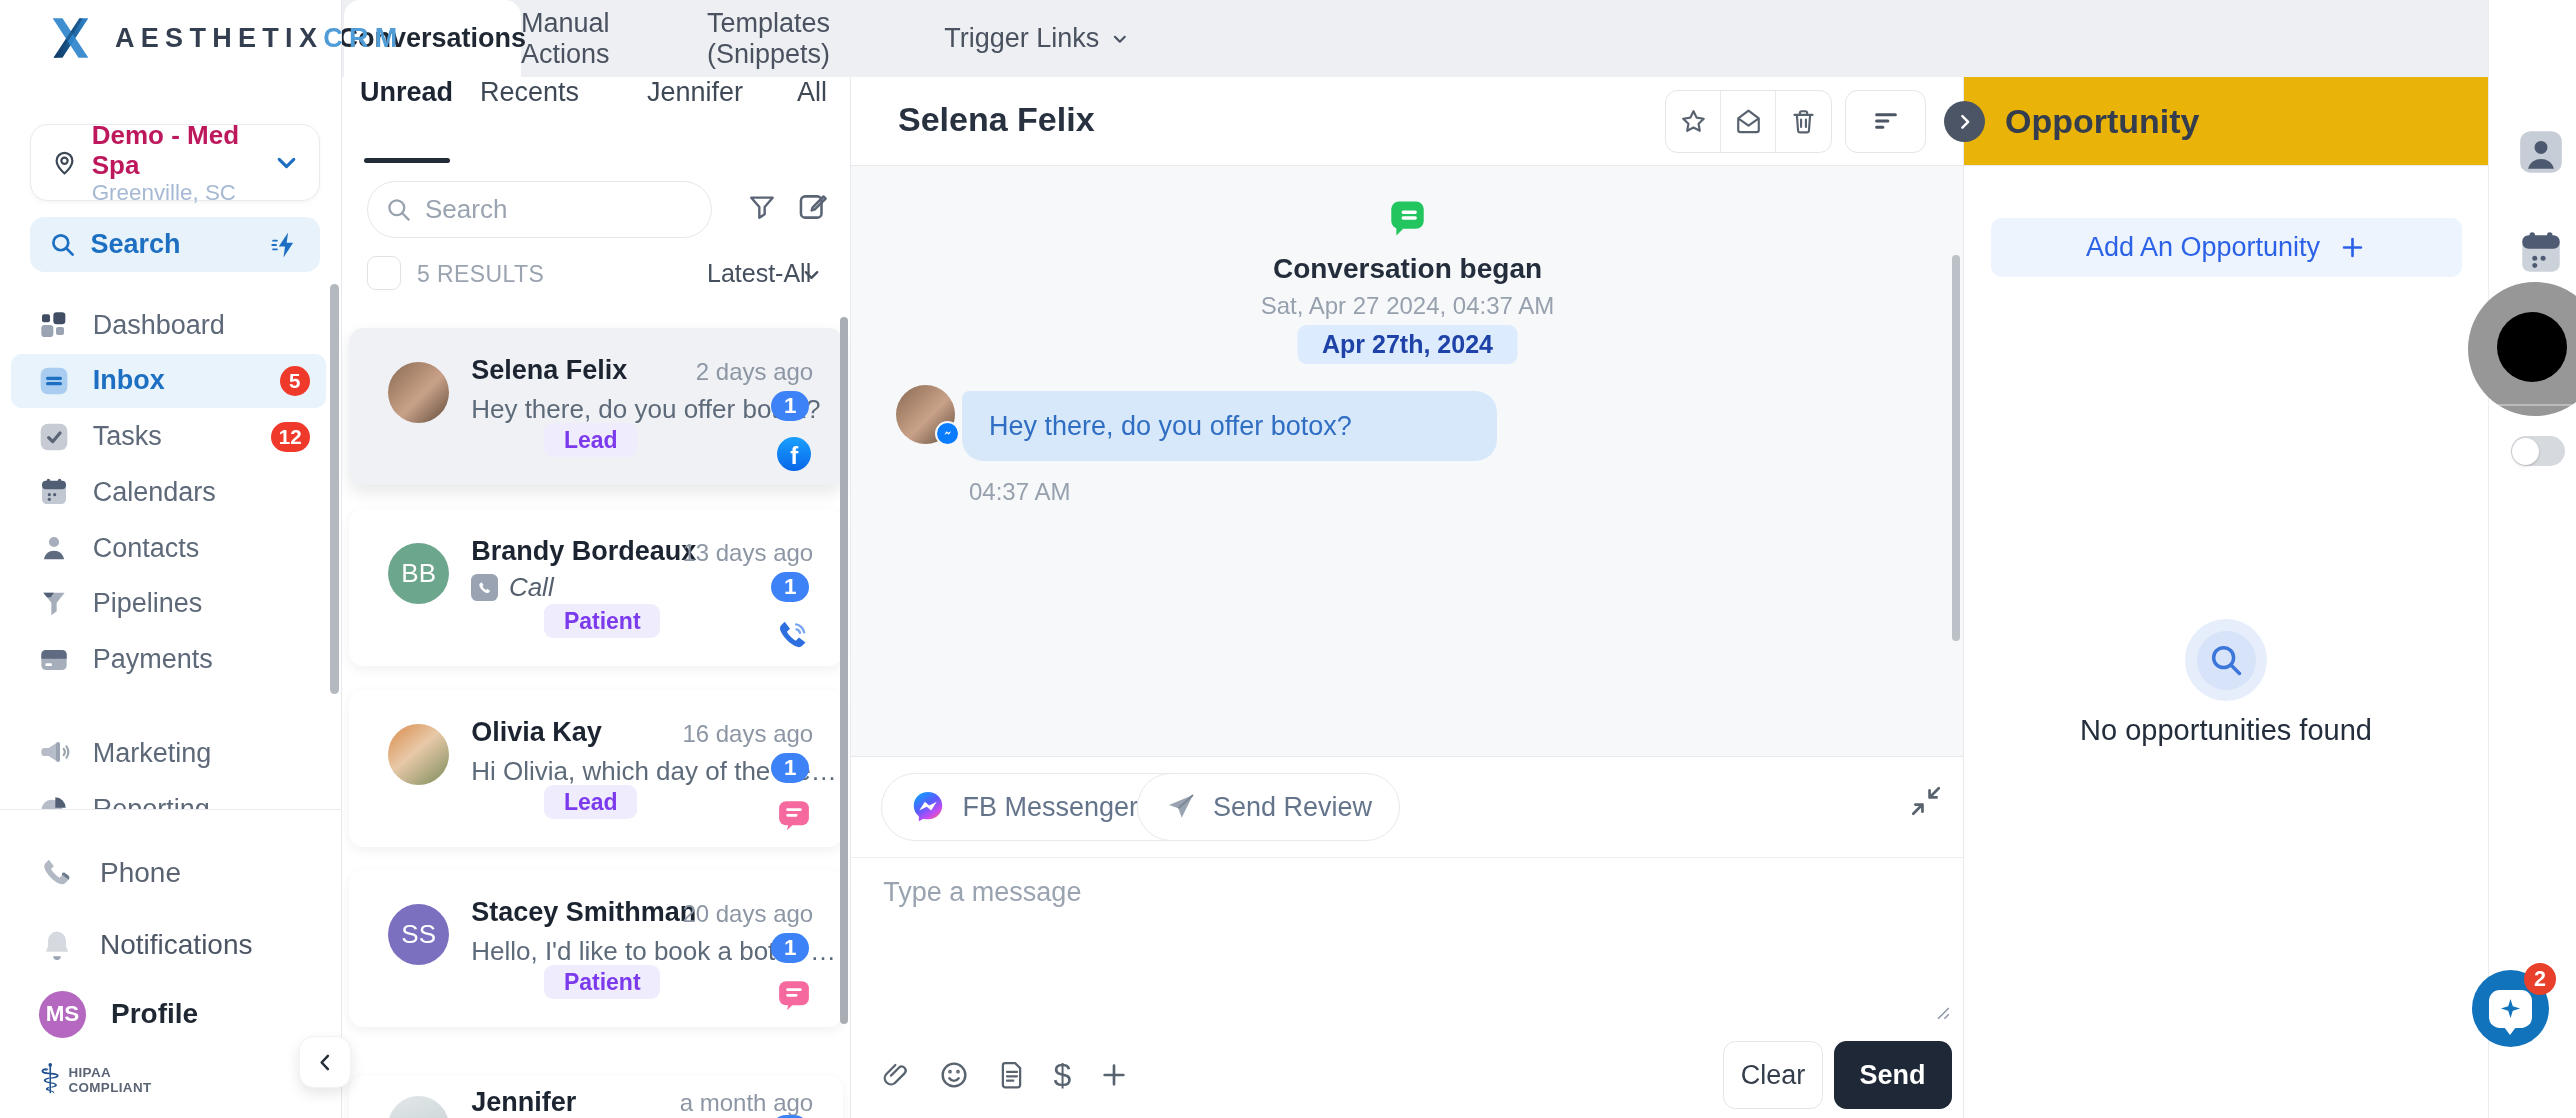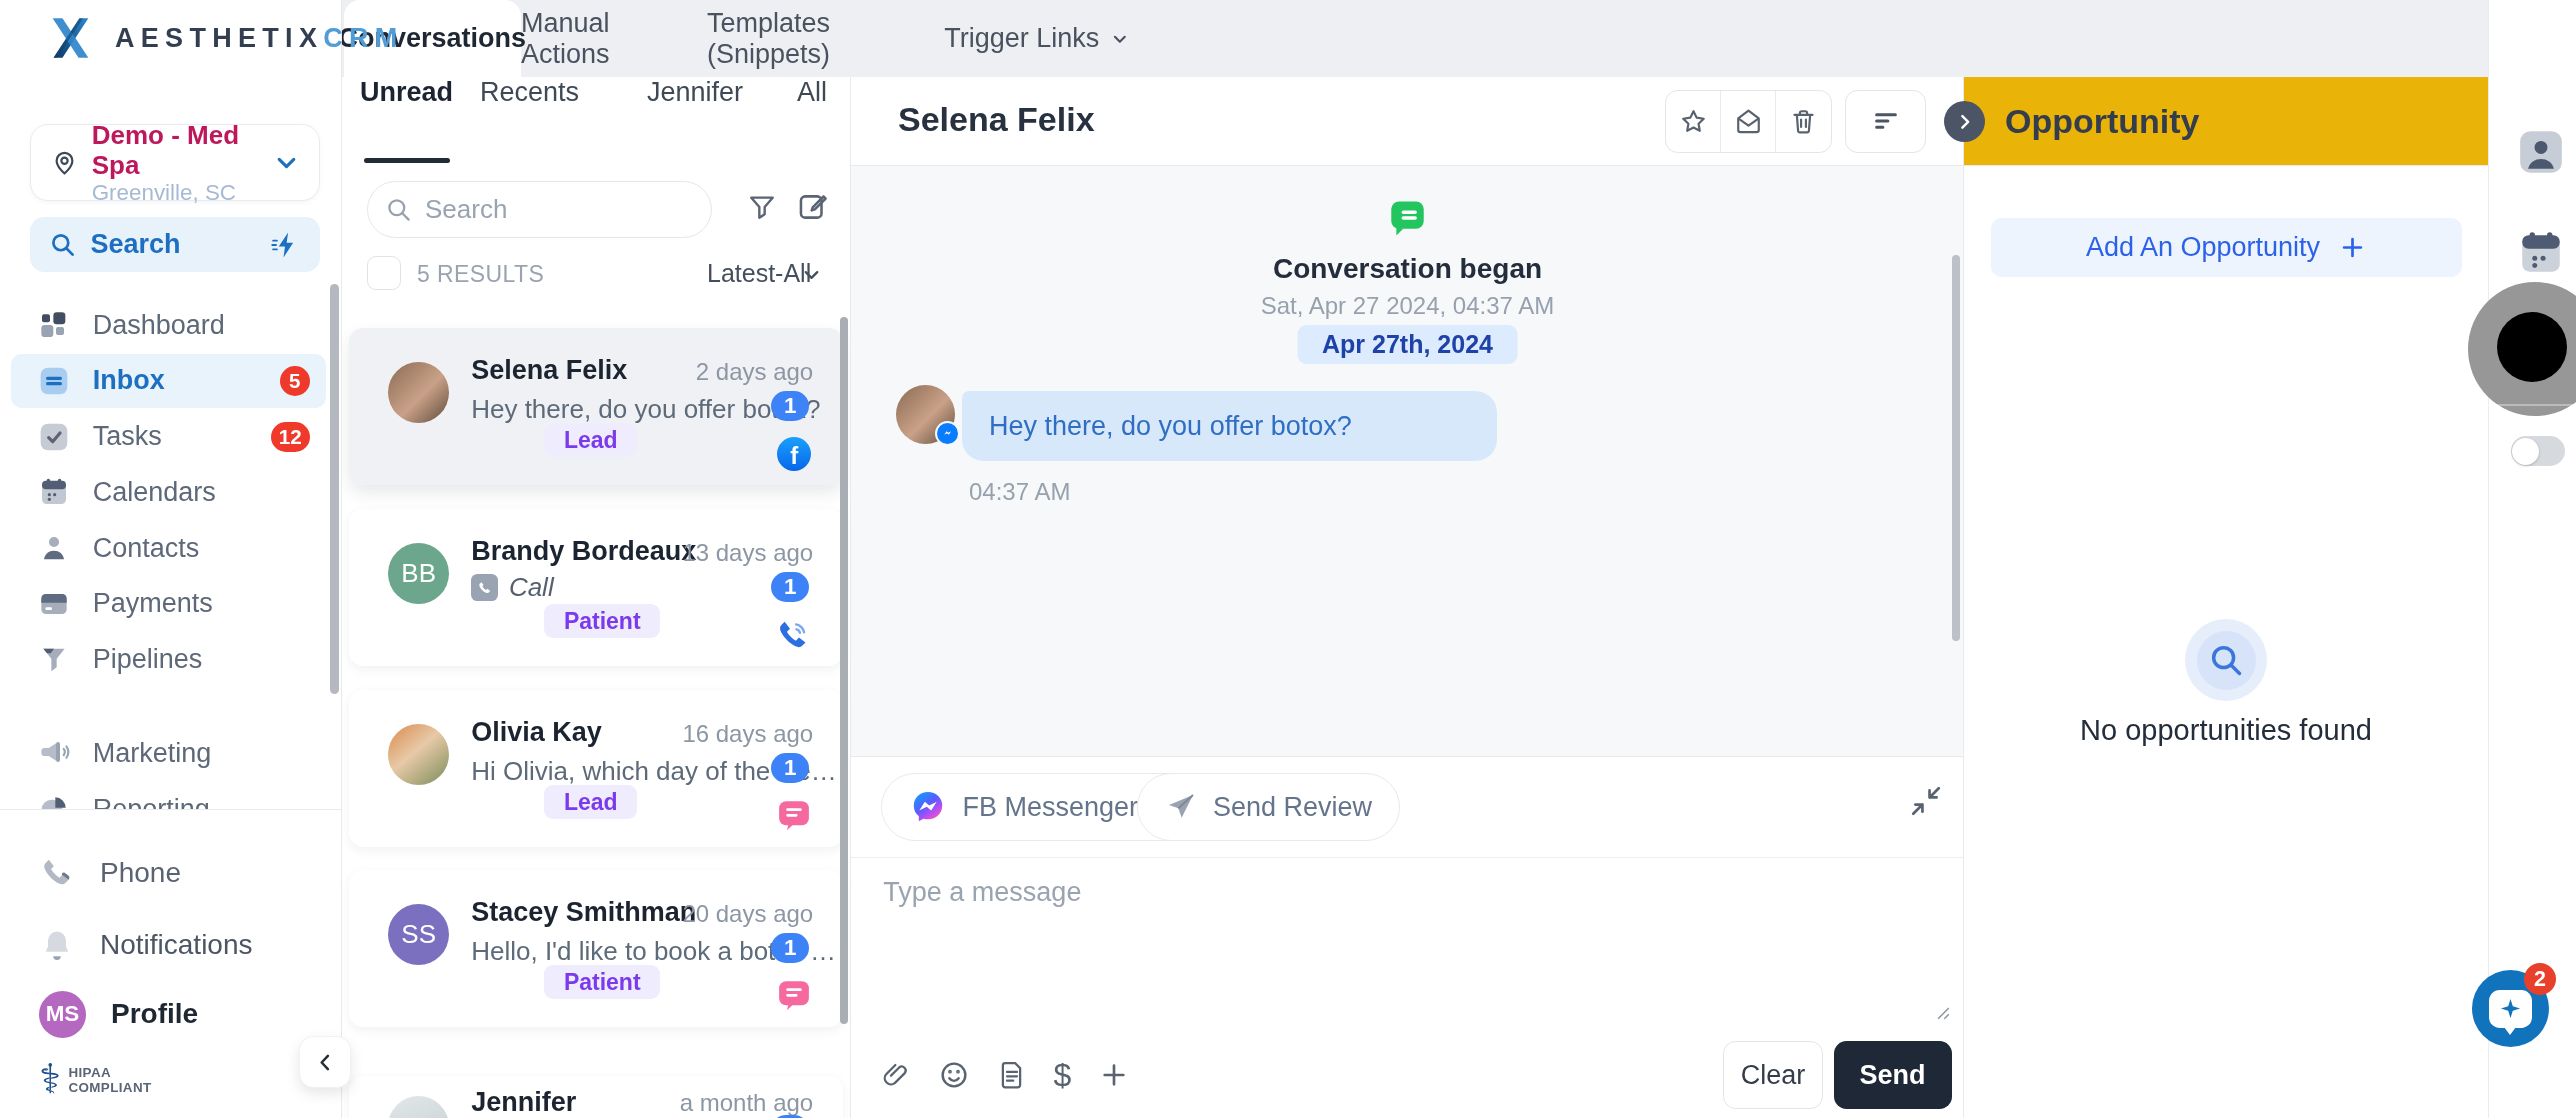--- a/index.html
+++ b/index.html
@@ -242,35 +242,35 @@
         <svg width="32" height="32" viewBox="0 0 24 24">
             <circle cx="12" cy="7.5" r="3.8" fill="#a6aebb"></circle>
             <path d="M4.5 20.5c.6-4.2 3.6-6.5 7.5-6.5s6.9 2.3 7.5 6.5z" fill="#5f6b80"></path>
           </svg>
       </span>
       <span class="nav-label">Contacts</span>
     </div>
     <div class="nav-item">
       <span>
         <svg width="32" height="32" viewBox="0 0 24 24">
+            <path d="M4 3.5h16l-6 7.5v6.5l-4 3v-9.5z" fill="#a6aebb"></path>
+            <path d="M4 3.5h8L9.5 7H6.8z" fill="#515e74"></path>
+          </svg>
+      </span>
+      <span class="nav-label">Pipelines</span>
+    </div>
+    <div class="nav-item">
+      <span>
+        <svg width="32" height="32" viewBox="0 0 24 24">
             <rect x="2.5" y="4.5" width="19" height="15" rx="3.5" fill="#a6aebb"></rect>
             <path d="M2.5 11V8a3.5 3.5 0 0 1 3.5-3.5h12A3.5 3.5 0 0 1 21.5 8v3z" fill="#5f6b80"></path>
             <rect x="5.5" y="14.5" width="5" height="2" rx="1" fill="#fff"></rect>
           </svg>
       </span>
       <span class="nav-label">Payments</span>
-    </div>
-    <div class="nav-item">
-      <span>
-        <svg width="32" height="32" viewBox="0 0 24 24">
-            <path d="M4 3.5h16l-6 7.5v6.5l-4 3v-9.5z" fill="#a6aebb"></path>
-            <path d="M4 3.5h8L9.5 7H6.8z" fill="#515e74"></path>
-          </svg>
-      </span>
-      <span class="nav-label">Pipelines</span>
     </div>
     <div class="nav-spacer"></div>
     <div class="nav-item">
       <span>
         <svg width="32" height="32" viewBox="0 0 24 24">
             <path d="M13.5 4v13L8 13.5H5a2.5 2.5 0 0 1-2.5-2.5v-1A2.5 2.5 0 0 1 5 7.5h3z" fill="#b6bdc8"></path>
             <rect x="13.5" y="3" width="3" height="15" rx="1.5" fill="#9aa3b1"></rect>
             <path d="M19.3 8.2c1 1.4 1 3.2 0 4.6M21.3 6.2c1.8 2.6 1.8 6 0 8.6" stroke="#9aa3b1" stroke-width="1.6" fill="none" stroke-linecap="round"></path>
           </svg>
       </span>

